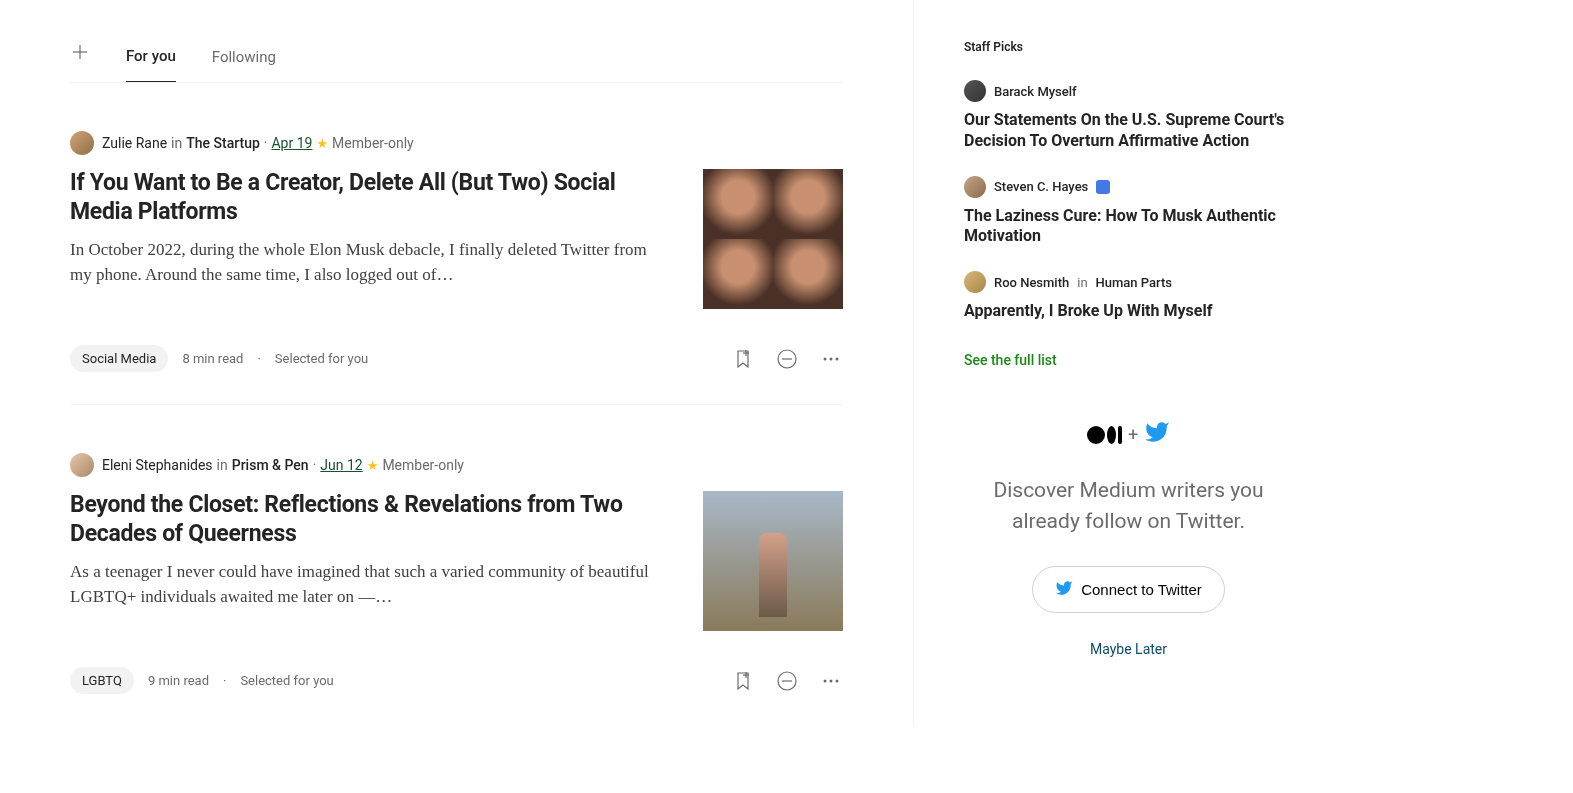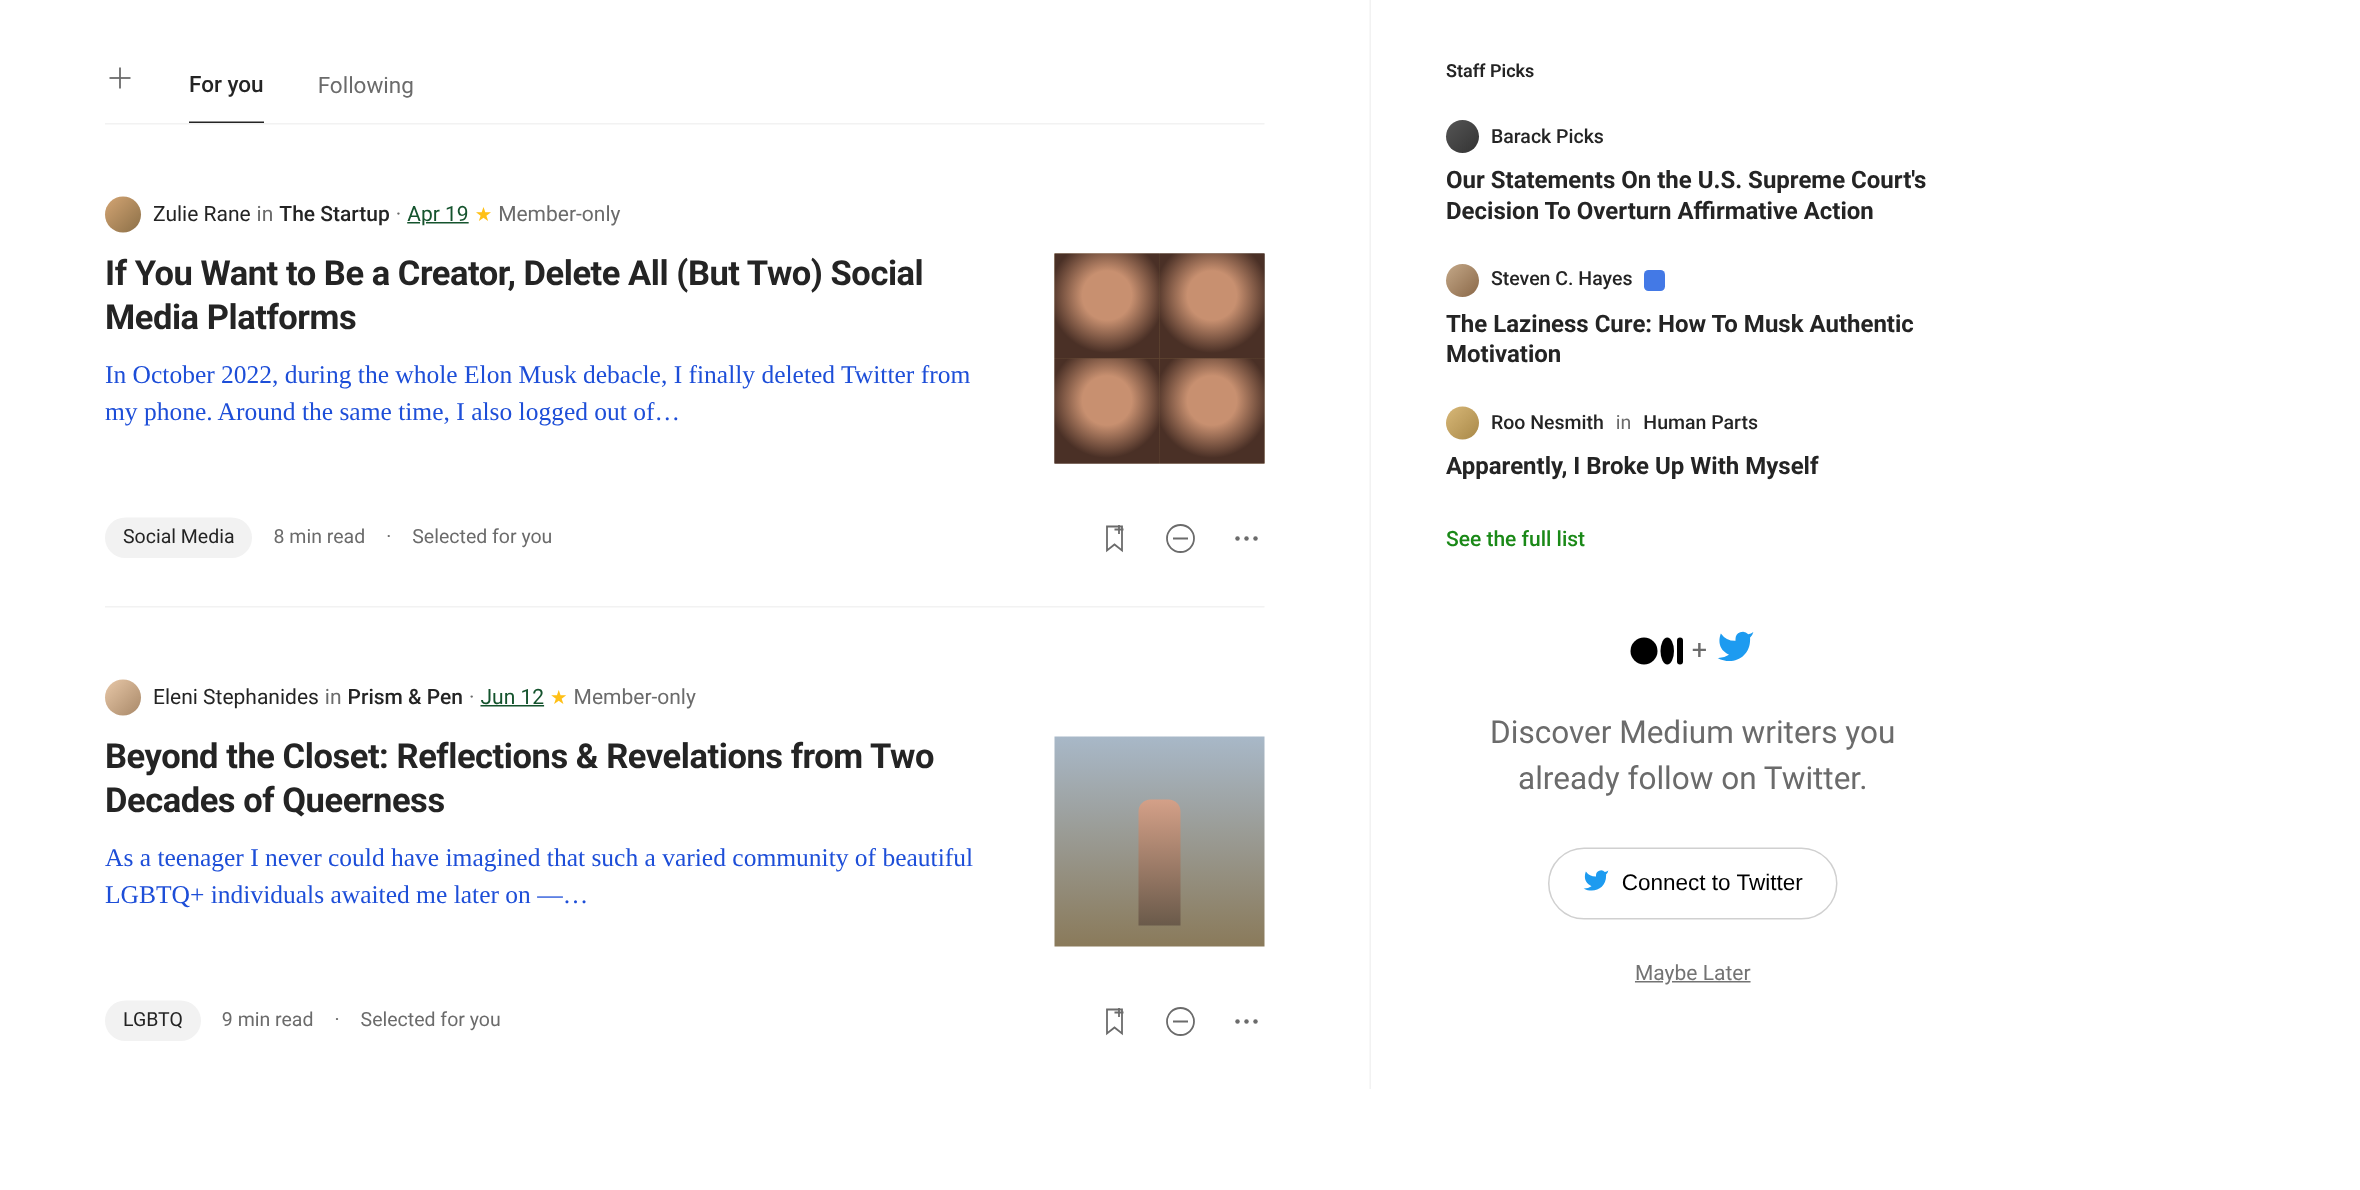--- a/index.html
+++ b/index.html
@@ -20,21 +20,21 @@
 .in-text { color: #6b6b6b; }
 .publication { color: #242424; font-weight: 500; }
 .dot { color: #6b6b6b; }
 .date { color: #14532d; text-decoration: underline; }
 .member-star { color: #ffc017; font-size: 13px; }
 .member-only { color: #6b6b6b; }
 
 .article-body { display: flex; gap: 48px; }
 .article-text { flex: 1; }
 .article-title { font-size: 23px; font-weight: 700; line-height: 1.25; margin-bottom: 10px; letter-spacing: -0.3px; }
-.article-excerpt { font-size: 17px; color: #1d4ed8; line-height: 1.5; font-family: Georgia, serif; }
+.article-excerpt { font-size: 17px; color: #404040; line-height: 1.5; font-family: Georgia, serif; }
 .article-thumb { width: 140px; height: 140px; background: #ccc; flex-shrink: 0; }
 
 .article-footer { display: flex; align-items: center; justify-content: space-between; margin-top: 36px; }
 .footer-left { display: flex; align-items: center; gap: 14px; font-size: 13px; color: #6b6b6b; }
 .tag { background: #f2f2f2; padding: 6px 12px; border-radius: 14px; font-size: 13px; color: #242424; }
 .footer-right { display: flex; align-items: center; gap: 20px; }
 .icon-btn { color: #6b6b6b; cursor: pointer; display: flex; }
 
 .sidebar-title { font-size: 12px; font-weight: 600; margin-bottom: 26px; }
 .pick { margin-bottom: 24px; }
@@ -50,21 +50,21 @@
 .twitter-box { text-align: center; margin-top: 50px; }
 .twitter-icons { display: flex; justify-content: center; align-items: center; gap: 6px; margin-bottom: 24px; font-size: 24px; }
 .medium-logo { display: flex; gap: 2px; }
 .medium-circle { width: 18px; height: 18px; background: #000; border-radius: 50%; }
 .medium-oval { width: 9px; height: 18px; background: #000; border-radius: 50%; }
 .medium-bar { width: 4px; height: 18px; background: #000; border-radius: 2px; }
 .plus-icon { color: #6b6b6b; font-size: 18px; }
 .twitter-bird { color: #1d9bf0; }
 .twitter-text { font-size: 21px; color: #6b6b6b; line-height: 1.5; margin-bottom: 28px; }
 .twitter-btn { display: inline-flex; align-items: center; gap: 8px; border: 1px solid #d0d0d0; border-radius: 999px; padding: 12px 22px; font-size: 15px; cursor: pointer; background: #fff; }
-.maybe-later { display: block; margin-top: 28px; text-decoration: underline; color: #737373; cursor: pointer; font-size: 14px; }
+.maybe-later { display: block; margin-top: 28px; color: #0c4a6e; cursor: pointer; font-size: 14px; }
 
 .thumb1 { background: linear-gradient(45deg, #5a3d2e 0%, #8b6f47 50%, #3d2e1f 100%); display: grid; grid-template: 1fr 1fr / 1fr 1fr; }
 .thumb1 > div { background: radial-gradient(circle at 50% 40%, #c89070 30%, #4a3026 70%); }
 .thumb2 { background: linear-gradient(180deg, #a8b8c8 0%, #8a7a5a 100%); position: relative; overflow: hidden; }
 .thumb2::after { content:''; position:absolute; left:40%; top:30%; width:20%; height:60%; background: linear-gradient(180deg, #d4a088, #6a5a4a); border-radius: 8px 8px 0 0; }
 .avatar-2 { background: linear-gradient(135deg, #e8c8a8, #a88868); }
 .pick-avatar-1 { background: linear-gradient(135deg, #555, #333); }
 .pick-avatar-2 { background: linear-gradient(135deg, #c4a888, #8a6848); }
 .pick-avatar-3 { background: linear-gradient(135deg, #d8b878, #a88848); }
 </style>
@@ -190,21 +190,21 @@
     </div>
 
   </div>
 
   <div class="sidebar">
     <h3 class="sidebar-title">Staff Picks</h3>
 
     <div class="pick">
       <div class="pick-meta">
         <div class="pick-avatar pick-avatar-1"></div>
-        <span class="pick-author">Barack Picks</span>
+        <span class="pick-author">Barack Myself</span>
       </div>
       <div class="pick-title">Our Statements On the U.S. Supreme Court's Decision To Overturn Affirmative Action</div>
     </div>
 
     <div class="pick">
       <div class="pick-meta">
         <div class="pick-avatar pick-avatar-2"></div>
         <span class="pick-author">Steven C. Hayes</span>
         <span class="verified"></span>
       </div>

